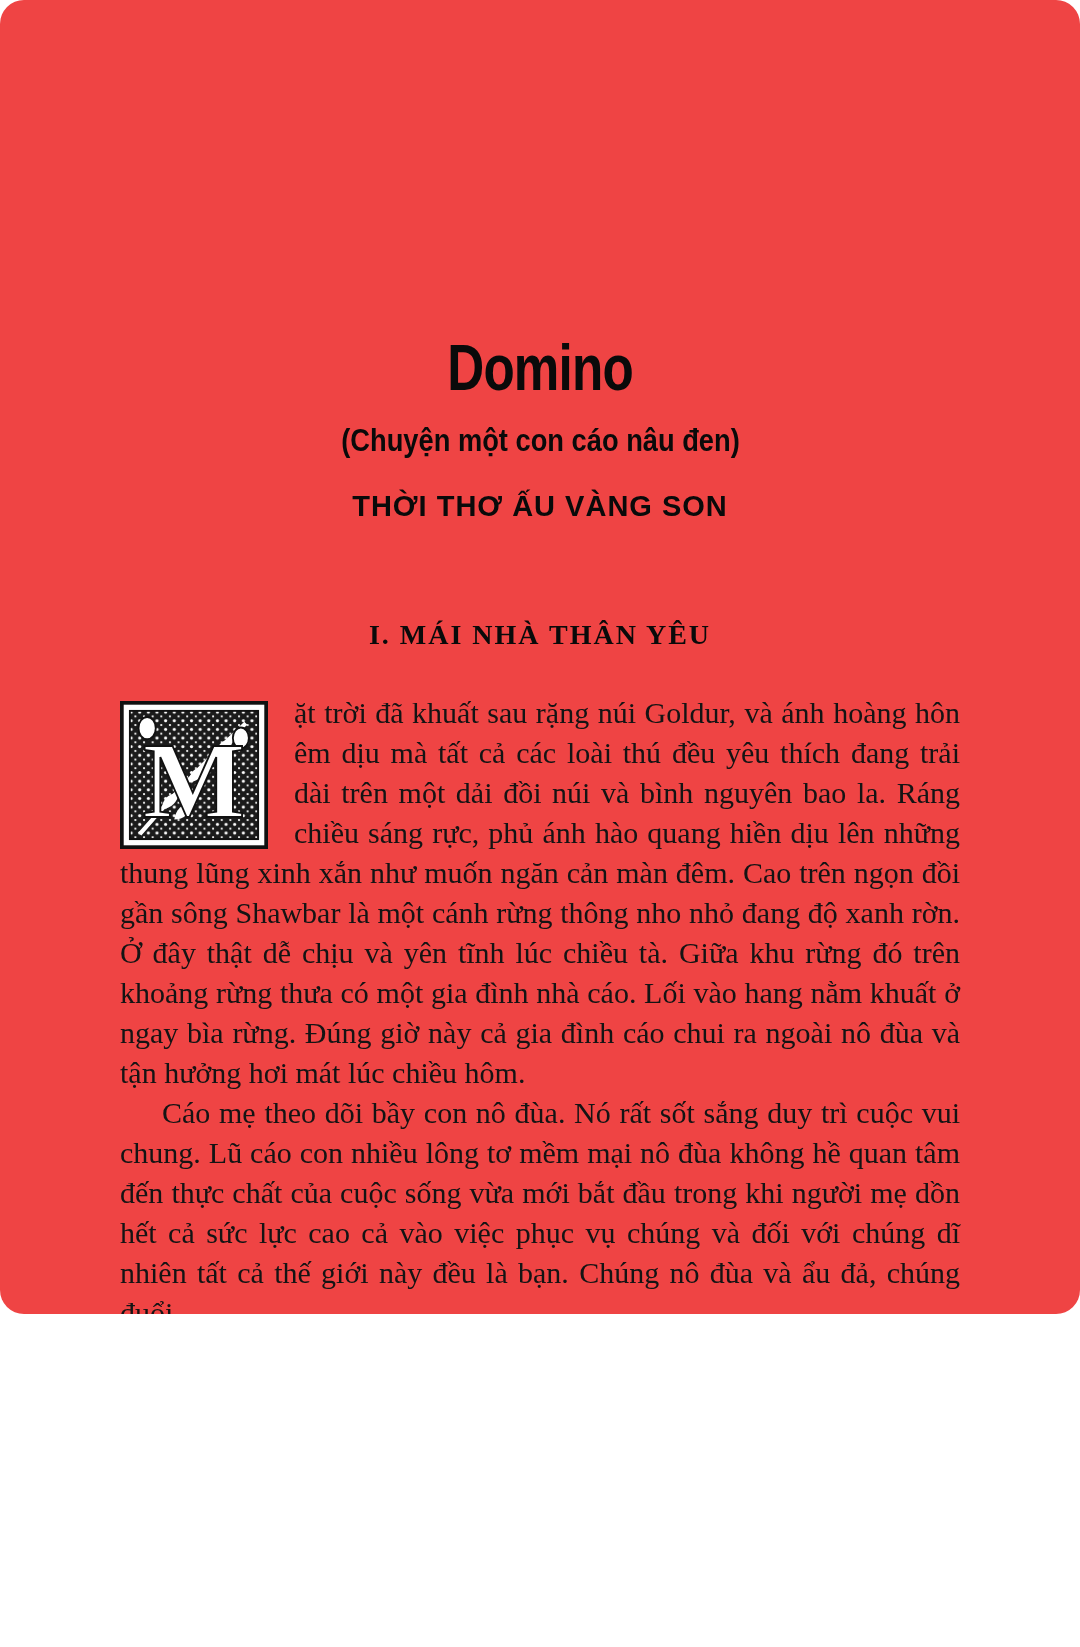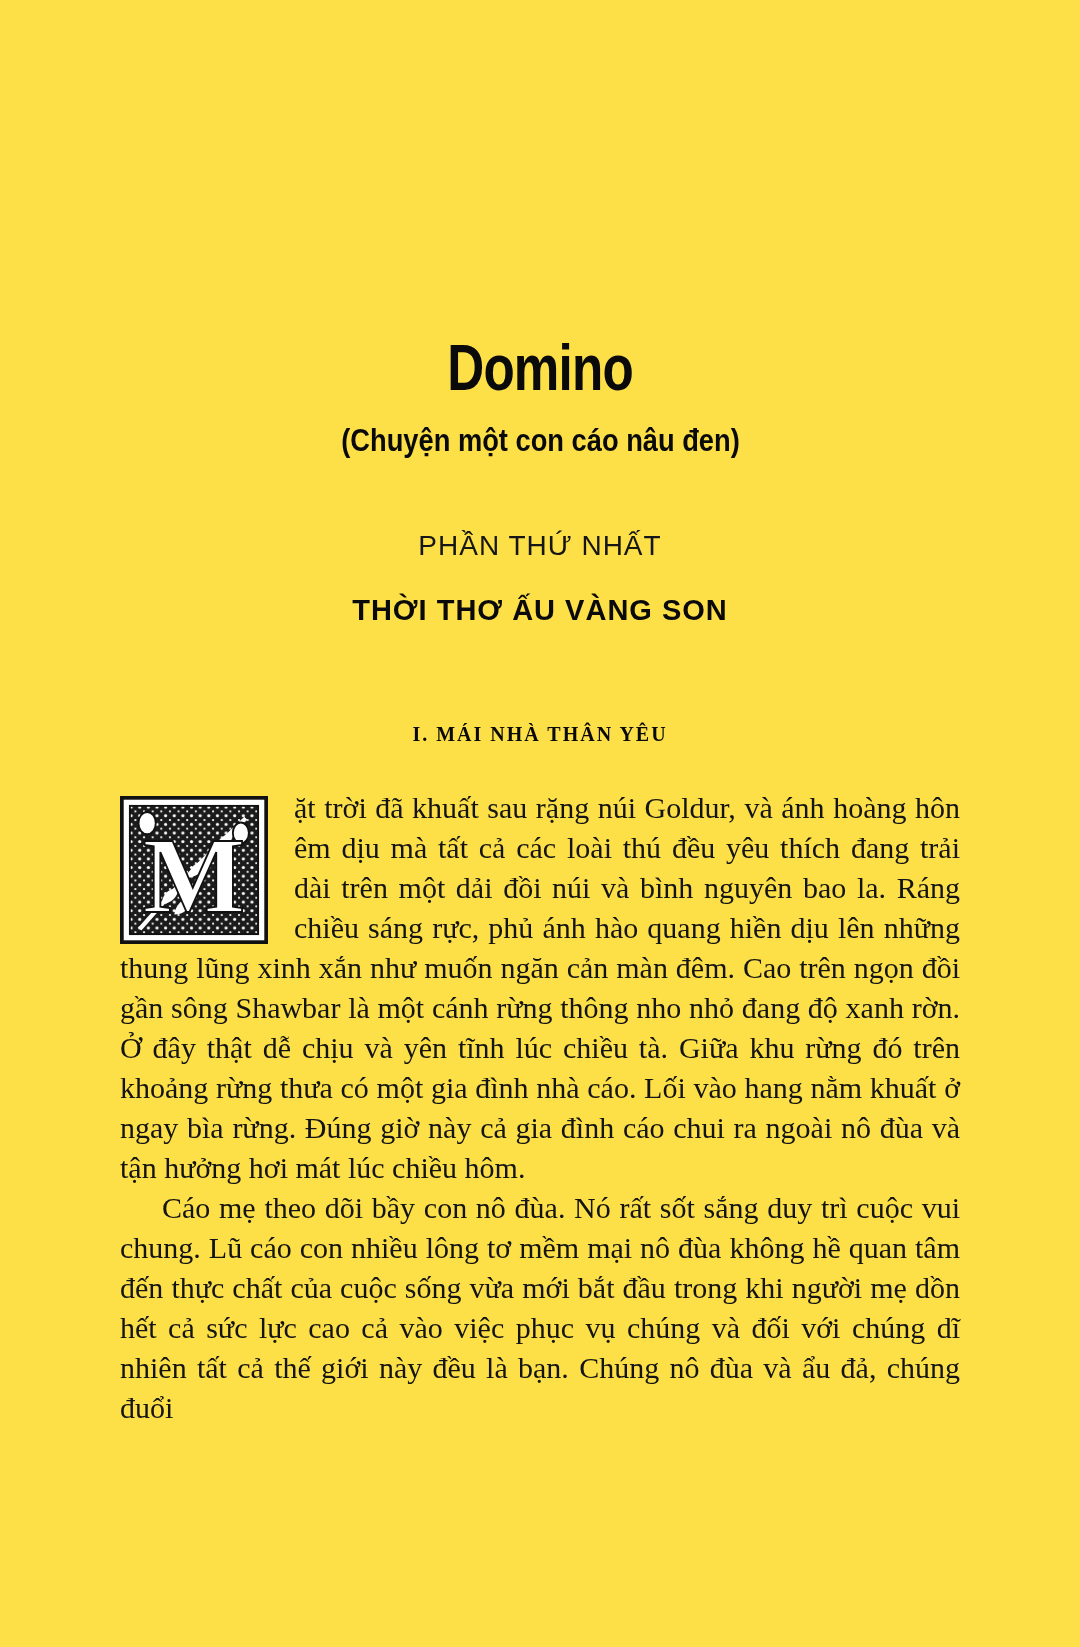--- a/index.html
+++ b/index.html
@@ -3,25 +3,26 @@
 <meta charset="utf-8">
 <style>
   html, body {
     margin: 0;
     padding: 0;
     background: #ffffff;
   }
   .page {
     position: relative;
     width: 1080px;
-    height: 1647px;
-    background: #fde047;
+    height: 1314px;
+    background: #ef4444;
     color: #111111;
     overflow: hidden;
     font-family: "Liberation Serif", serif;
+    border-radius: 24px;
   }
   .content {
     width: 840px;
     margin: 0 auto;
     padding-top: 336px;
   }
   .title-block { text-align: center; }
   .book-title {
     display: inline-block;
     font-family: "Liberation Sans", sans-serif;
@@ -62,21 +63,21 @@
     font-weight: 700;
     font-size: 29px;
     letter-spacing: 1px;
     color: #0a0a0a;
   }
   .chapter-heading {
     margin-top: 96px;
     text-align: center;
     font-family: "Liberation Serif", serif;
     font-weight: 700;
-    font-size: 20px;
+    font-size: 28px;
     letter-spacing: 2px;
     color: #0a0a0a;
   }
   .body-text {
     margin-top: 42px;
     font-size: 30px;
     line-height: 40px;
     text-align: justify;
     color: #141414;
   }
@@ -101,21 +102,20 @@
 <div class="page">
   <div class="content">
 
     <div class="title-block">
       <span class="book-title">Domino</span>
       <div class="book-subtitle">
         <span>(Chuyện một con cáo nâu đen)</span>
       </div>
     </div>
 
-    <div class="part-label">PHẦN THỨ NHẤT</div>
 
     <div class="part-title">THỜI THƠ ẤU VÀNG SON</div>
 
     <div class="chapter-heading">I. MÁI NHÀ THÂN YÊU</div>
 
     <div class="body-text">
       <p>
         <span class="dropcap-box">
           <svg viewBox="0 0 120 120" xmlns="http://www.w3.org/2000/svg">
             <defs>

